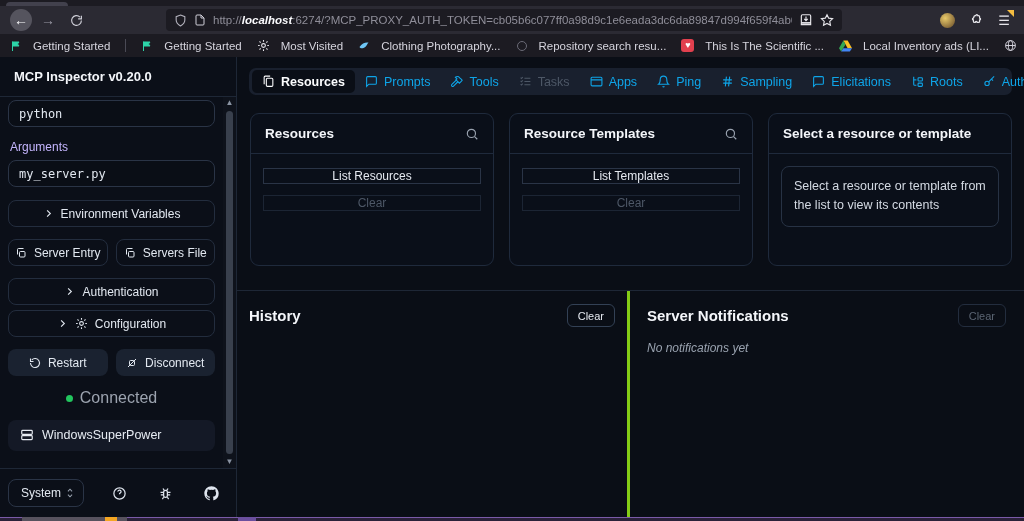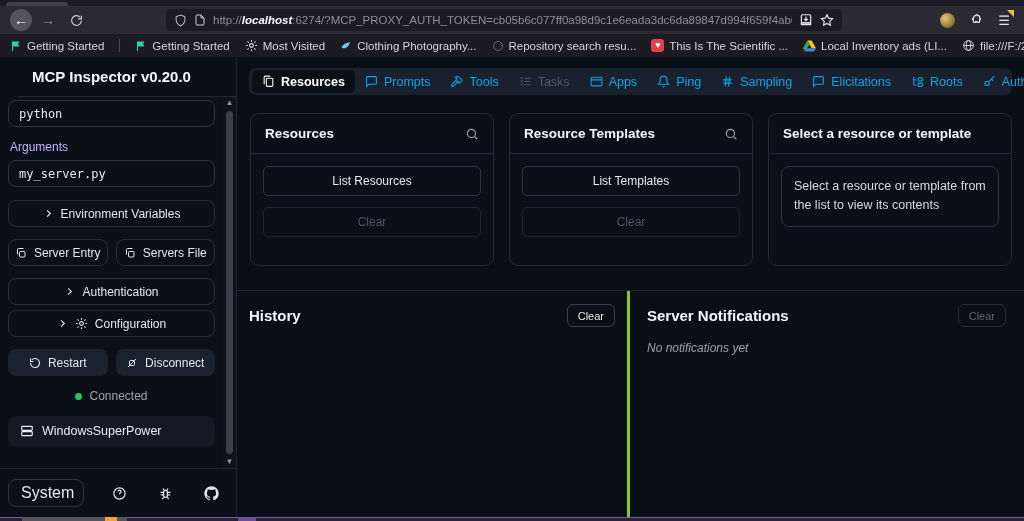--- a/index.html
+++ b/index.html
@@ -16,61 +16,61 @@
   .navbtn.fwd { color:#9a99a5; }
   .urlbar { margin-left:74px; width:676px; height:22px; background:#1c1b22; border-radius:4px; display:flex; align-items:center; padding:0 8px; gap:7px; color:#b3b2bd; }
   .url-text { flex:1; font-size:11.5px; white-space:nowrap; overflow:hidden; letter-spacing:0; }
   .url-text .host { color:#fbfbfe; font-weight:700;font-style:italic; }
   .url-text .dim { color:#8f8e99; }
   .chrome-right { margin-left:auto; display:flex; align-items:center; gap:14px; padding-right:4px; }
   .coin { width:15px; height:15px; border-radius:50%; background:radial-gradient(circle at 35% 35%, #e8c96a, #8a6d3b 70%, #5d4a28); }
   .hamburger { position:relative; color:#e6e5ea; font-size:13px; line-height:1; }
   .hamburger .badge { position:absolute; top:-4px; right:-4px; width:0; height:0; border-left:7px solid transparent; border-top:7px solid #f5bd41; }
   .bookmarksbar { height:23px; background:#1c1b22; display:flex; align-items:center; padding:0 10px; gap:15px; font-size:11.5px; color:#d5d4dd; white-space:nowrap; overflow:hidden; }
-  .bm { display:flex; align-items:center; gap:5px; flex:0 0 auto; }
+  .bm { display:flex; align-items:center; gap:11px; flex:0 0 auto; }
   .bm-sep { width:1px; height:13px; background:#4a4a55; flex:0 0 auto; }
   .heart-box { width:13px; height:13px; border-radius:3px; background:#e2404e; color:#fff; font-size:9px; display:flex; align-items:center; justify-content:center; line-height:1; }
 
   
   .app { height:460px; display:flex; background:#0a0e16; color:#e2e8f0; }
   .sidebar { width:237px; flex:0 0 auto; border-right:1px solid #1e2736; display:flex; flex-direction:column; background:#0b0f18; }
-  .sb-header { height:40px; border-bottom:1px solid #1e2736; display:flex; align-items:center; padding:0 14px; font-size:15px; font-weight:700; color:#f4f6fa; flex:0 0 auto;margin-left:18px; }
+  .sb-header { height:40px; border-bottom:1px solid #1e2736; display:flex; align-items:center; padding:0 14px; font-size:13px; font-weight:700; color:#f4f6fa; flex:0 0 auto; }
   .sb-body { flex:1; display:flex; min-height:0; }
   .sb-content { flex:1; padding:3px 8px 0 8px; overflow:hidden; }
   .sb-scrollbar { width:13px; flex:0 0 auto; background:#0e121b; display:flex; flex-direction:column; align-items:center; justify-content:space-between; padding:2px 0; }
   .sb-scrollbar .arr { color:#8b94a3; font-size:8px; line-height:1; }
   .sb-thumb { width:7px; flex:1; margin:4px 0; background:#39404d; border-radius:4px; }
   .inputbox { width:100%; height:27px; background:#0a0e16; border:1px solid #2a3446; border-radius:8px; color:#e2e8f0; font-family:"DejaVu Sans Mono", monospace; font-size:12px; padding:0 10px; outline:none; }
   .sb-label { font-size:12px; color:#c4b5fd; margin:13px 2px 6px 2px; }
   .sb-btn { width:100%; height:27px; background:transparent; border:1px solid #232d3e; border-radius:8px; color:#e2e8f0; font-size:12px; display:flex; align-items:center; justify-content:center; gap:7px; cursor:pointer; font-family:inherit; }
   .sb-row { display:flex; gap:8px; margin-top:12px; }
   .sb-row .sb-btn { flex:1; }
   .sb-btn.filled { background:#1a2230; border:none; }
-  .status { display:flex; align-items:center; justify-content:center; gap:7px; margin-top:13px; font-size:12px; color:#9ca3af;text-align:center; }
+  .status { display:flex; align-items:center; justify-content:center; gap:7px; margin-top:13px; font-size:16px; color:#9ca3af;text-align:center; }
   .dot { width:7px; height:7px; border-radius:50%; background:#22c55e; }
   .server-card { margin-top:13px; background:#141926; border-radius:8px; padding:8px 12px 9px 12px; }
   .server-card .name { display:flex; align-items:center; gap:8px; font-size:12.5px; color:#e7ecf3; }
   .server-card .ver { font-size:11px; color:#8b94a3; margin-top:4px; }
   .sb-footer { height:49px; border-top:1px solid #1e2736; display:flex; align-items:center; padding:0 14px 0 8px; justify-content:space-between; flex:0 0 auto; }
-  .theme-select { height:28px; width:76px; border:1px solid #2a3446; border-radius:8px; background:transparent; color:#e2e8f0; font-size:16px; display:flex; align-items:center; justify-content:space-between; padding:0 8px 0 12px;text-align:right; }
+  .theme-select { height:28px; width:76px; border:1px solid #2a3446; border-radius:8px; background:transparent; color:#e2e8f0; font-size:12px; display:flex; align-items:center; justify-content:space-between; padding:0 8px 0 12px;text-align:right; }
   .foot-ic { color:#dfe5ee; display:flex; align-items:center; justify-content:center; width:22px; }
 
   
   .main { flex:1; display:flex; flex-direction:column; min-width:0; }
   .tabbar-wrap { padding:11px 12px 0 12px; }
   .tabbar { height:27px; background:#19202e; border-radius:7px; display:flex; align-items:center; justify-content:space-between; padding:2px 3px; }
   .tab { display:flex; align-items:center; gap:6px; font-size:12.5px; color:#0ea5e9; padding:0 10px; height:23px; border-radius:5px; cursor:pointer; }
   .tab.active { background:#0a0e16; color:#fcfdfe; font-weight:700; }
   .tab.disabled { color:#4d5766; }
   .panels { display:flex; gap:15px; padding:18px 12px 0 13px; }
   .card { flex:1; height:153px; border:1px solid #1f2a3c; border-radius:9px; background:#0a0f19; display:flex; flex-direction:column; overflow:hidden; }
   .card-head { height:40px; border-bottom:1px solid #1f2a3c; display:flex; align-items:center; justify-content:space-between; padding:0 14px; flex:0 0 auto; }
   .card-title { font-size:13.5px; font-weight:700; color:#f4f6fa; }
   .card-body { padding:12px; }
-  .card-btn { width:100%; height:30px; border:1px solid #2a3446; border-radius:5px; background:transparent; color:#e5e9f0; font-size:12px; cursor:pointer; font-family:inherit; }
+  .card-btn { width:100%; height:16px; border:1px solid #2a3446; border-radius:0; background:transparent; color:#e5e9f0; font-size:12px; cursor:pointer; font-family:inherit; }
   .card-btn.disabled { border-color:#1c2534; color:#4d5766; }
   .card-btn + .card-btn { margin-top:11px; }
   .hint-box { border:1px solid #273244; border-radius:8px; padding:10px 12px; font-size:12.5px; line-height:1.55; color:#d4dae3; }
   .bottom { margin-top:24px; border-top:1px solid #1e2736; flex:1; display:flex; min-height:0; }
   .pane-history { width:393px; flex:0 0 auto; border-right:3px solid #84cc16; padding:13px 12px; }
   .pane-notes { flex:1; padding:13px 18px 13px 17px; }
   .pane-head { display:flex; align-items:center; justify-content:space-between; }
   .pane-title { font-size:15px; font-weight:700; color:#f4f6fa; }
   .clear-btn { height:23px; padding:0 10px; border:1px solid #334155; border-radius:6px; background:transparent; color:#e5e9f0; font-size:11px; cursor:pointer; font-family:inherit; }
   .clear-btn.disabled { border-color:#232d3e; color:#5b6573; }

